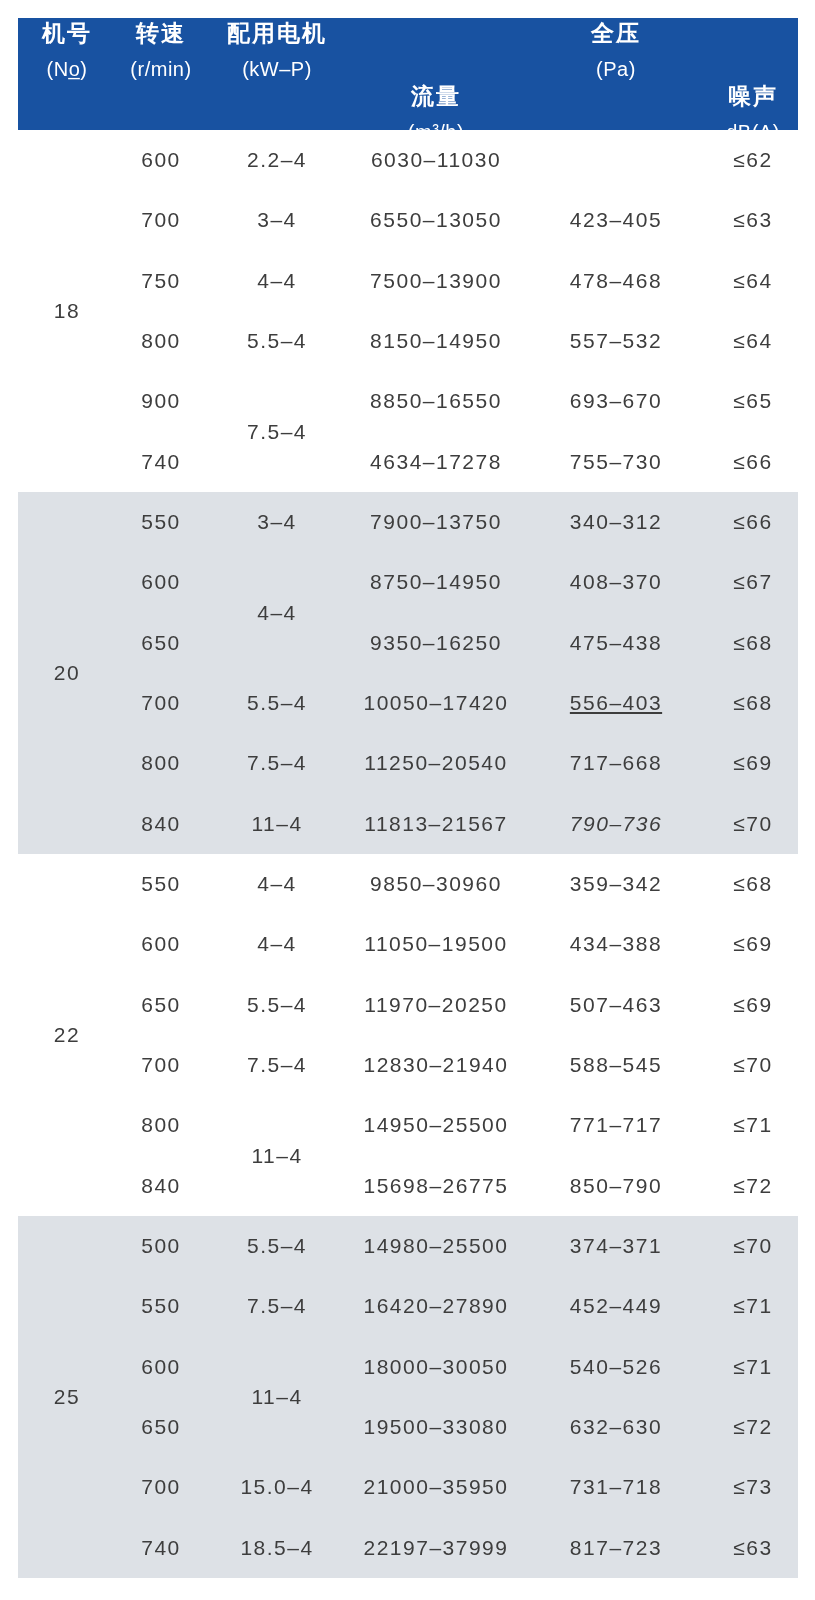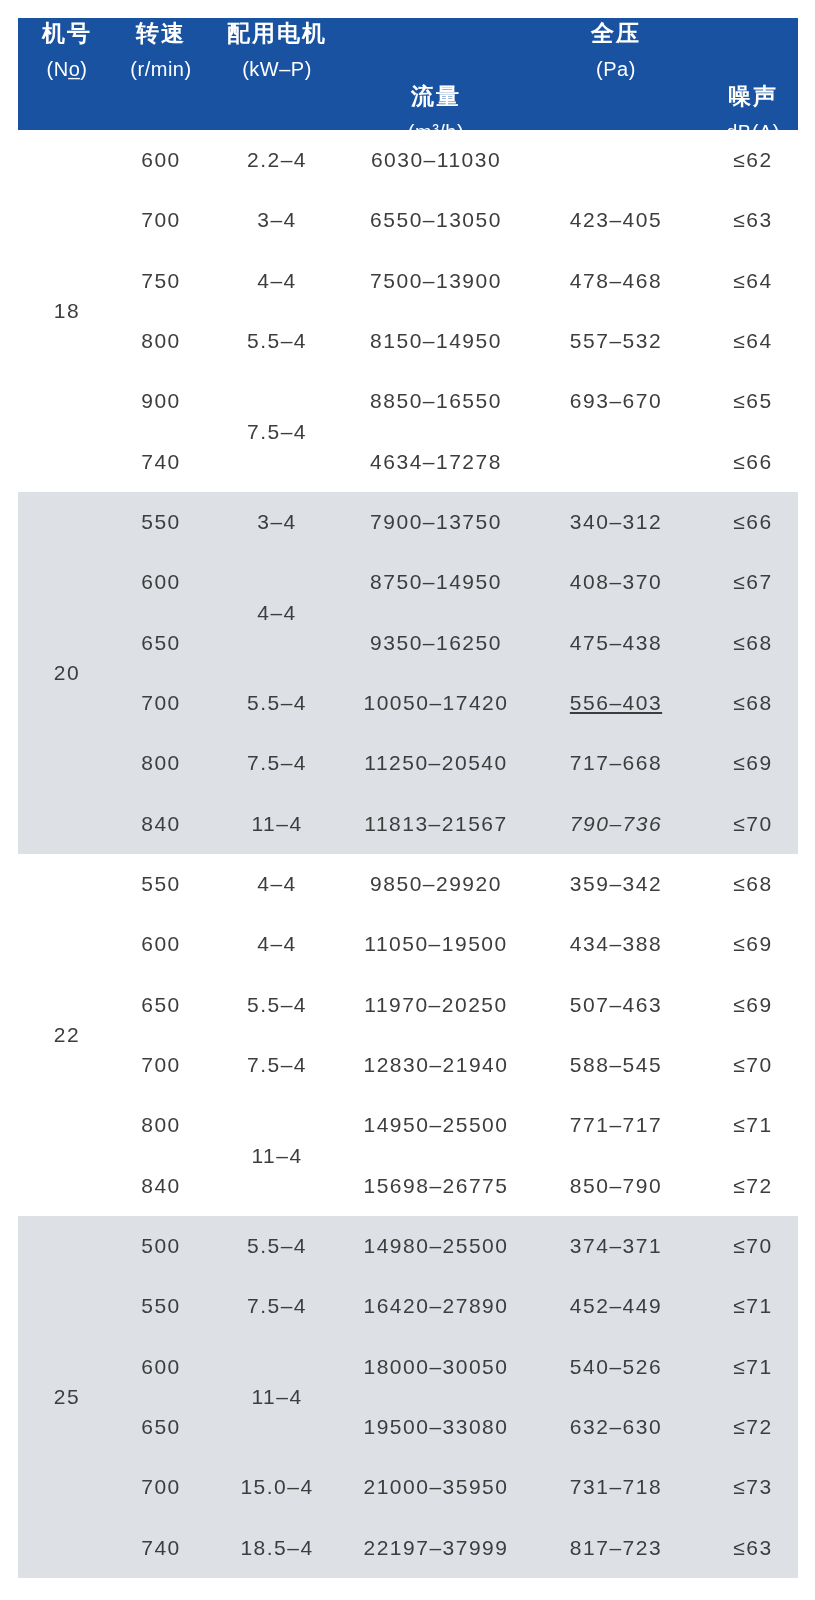--- a/index.html
+++ b/index.html
@@ -99,20 +99,21 @@
           <div class="cell" style="grid-area: 4 / 2;">800</div>
           <div class="cell" style="grid-area: 4 / 4;">8150–14950</div>
           <div class="cell" style="grid-area: 4 / 5;">557–532</div>
           <div class="cell" style="grid-area: 4 / 6;">≤64</div>
           <div class="cell" style="grid-area: 5 / 2;">900</div>
           <div class="cell" style="grid-area: 5 / 4;">8850–16550</div>
           <div class="cell" style="grid-area: 5 / 5;">693–670</div>
           <div class="cell" style="grid-area: 5 / 6;">≤65</div>
           <div class="cell" style="grid-area: 6 / 2;">740</div>
           <div class="cell" style="grid-area: 6 / 4;">4634–17278</div>
+          <div class="cell" style="grid-area: 6 / 5;">755–730</div>
           <div class="cell" style="grid-area: 6 / 6;">≤66</div>
           <div class="cell" style="grid-area: 1 / 3 / span 1;">2.2–4</div>
           <div class="cell" style="grid-area: 2 / 3 / span 1;">3–4</div>
           <div class="cell" style="grid-area: 3 / 3 / span 1;">4–4</div>
           <div class="cell" style="grid-area: 4 / 3 / span 1;">5.5–4</div>
           <div class="cell" style="grid-area: 5 / 3 / span 2;">7.5–4</div>
         </div>
         <div class="group band">
           <div class="cell" style="grid-area: 1 / 1 / span 6;">20</div>
           <div class="cell" style="grid-area: 1 / 2;">550</div>
@@ -141,21 +142,21 @@
           <div class="cell" style="grid-area: 6 / 6;">≤70</div>
           <div class="cell" style="grid-area: 1 / 3 / span 1;">3–4</div>
           <div class="cell" style="grid-area: 2 / 3 / span 2;">4–4</div>
           <div class="cell" style="grid-area: 4 / 3 / span 1;">5.5–4</div>
           <div class="cell" style="grid-area: 5 / 3 / span 1;">7.5–4</div>
           <div class="cell" style="grid-area: 6 / 3 / span 1;">11–4</div>
         </div>
         <div class="group">
           <div class="cell" style="grid-area: 1 / 1 / span 6;">22</div>
           <div class="cell" style="grid-area: 1 / 2;">550</div>
-          <div class="cell" style="grid-area: 1 / 4;">9850–29920</div>
+          <div class="cell" style="grid-area: 1 / 4;">9850–30960</div>
           <div class="cell" style="grid-area: 1 / 5;">359–342</div>
           <div class="cell" style="grid-area: 1 / 6;">≤68</div>
           <div class="cell" style="grid-area: 2 / 2;">600</div>
           <div class="cell" style="grid-area: 2 / 4;">11050–19500</div>
           <div class="cell" style="grid-area: 2 / 5;">434–388</div>
           <div class="cell" style="grid-area: 2 / 6;">≤69</div>
           <div class="cell" style="grid-area: 3 / 2;">650</div>
           <div class="cell" style="grid-area: 3 / 4;">11970–20250</div>
           <div class="cell" style="grid-area: 3 / 5;">507–463</div>
           <div class="cell" style="grid-area: 3 / 6;">≤69</div>

